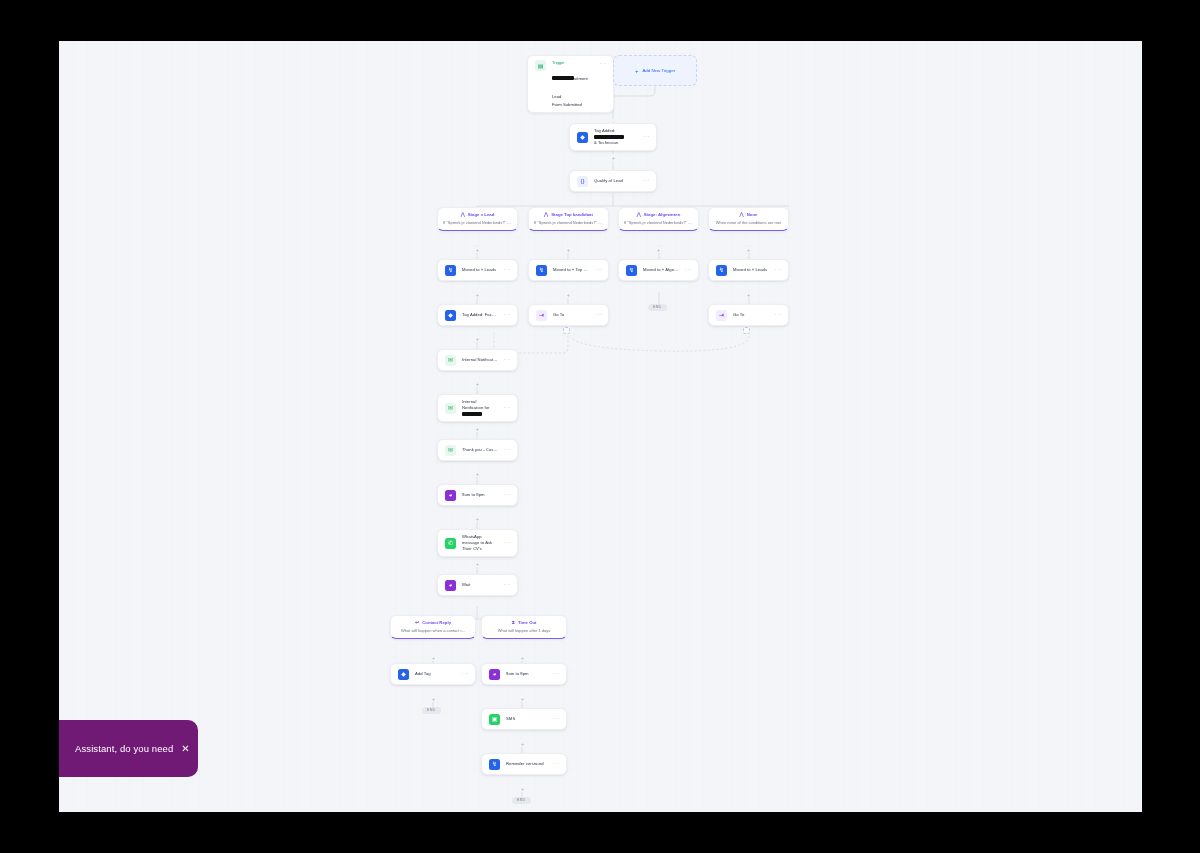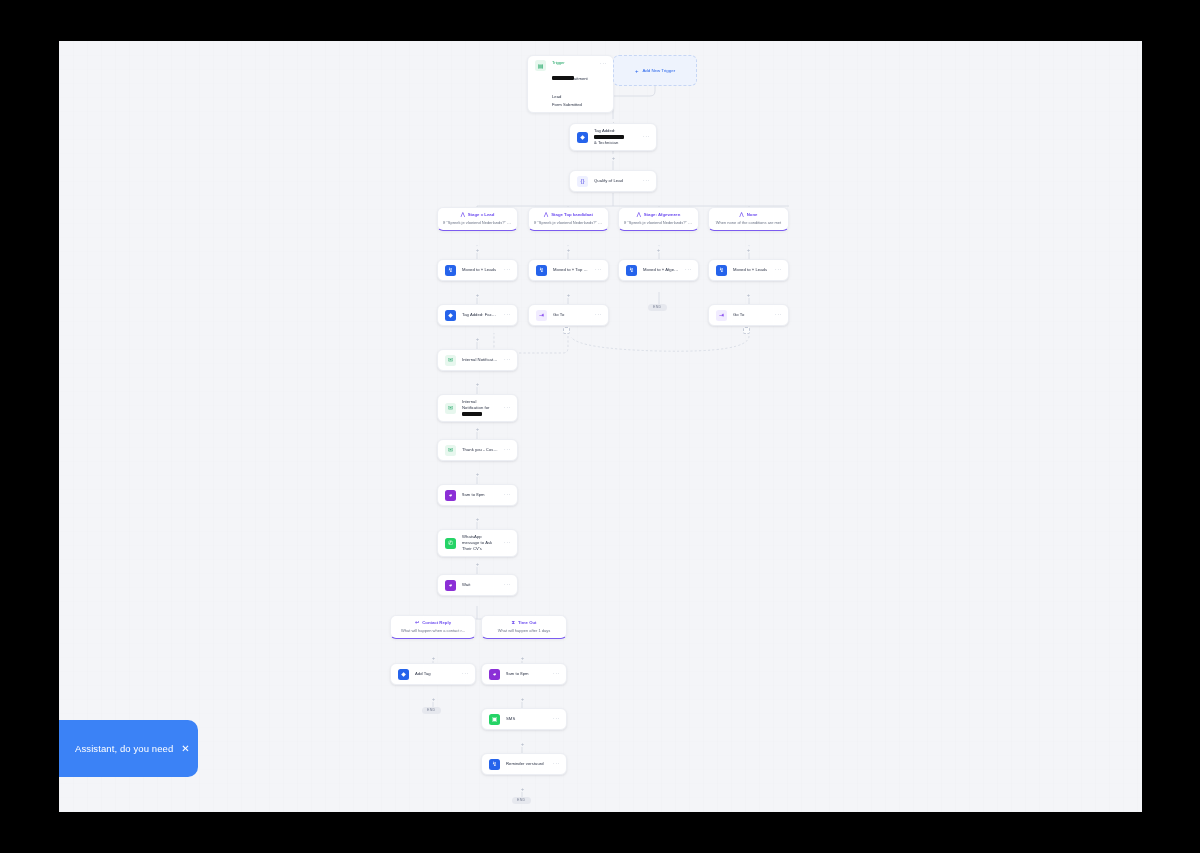--- a/index.html
+++ b/index.html
@@ -148,21 +148,21 @@
     position: absolute; width: 7px; height: 7px;
     border: 1px dashed #c3c9d6; border-radius: 2px;
     background: #fafbfc;
   }
 
   
   .toast {
     position: absolute;
     left: 59px; bottom: 76px;
     width: 139px; height: 57px;
-    background: #3b82f6;
+    background: #701a75;
     border-radius: 0 10px 10px 0;
     display: flex; align-items: center;
     padding: 0 12px 0 16px;
     gap: 8px;
     color: #fff;
   }
   .toast .tmsg { font-size: 9.5px; letter-spacing: .1px; white-space: nowrap; }
   .toast .tclose { font-size: 10px; color: #fff; cursor: pointer; line-height: 1; }
 </style>
 </head>

